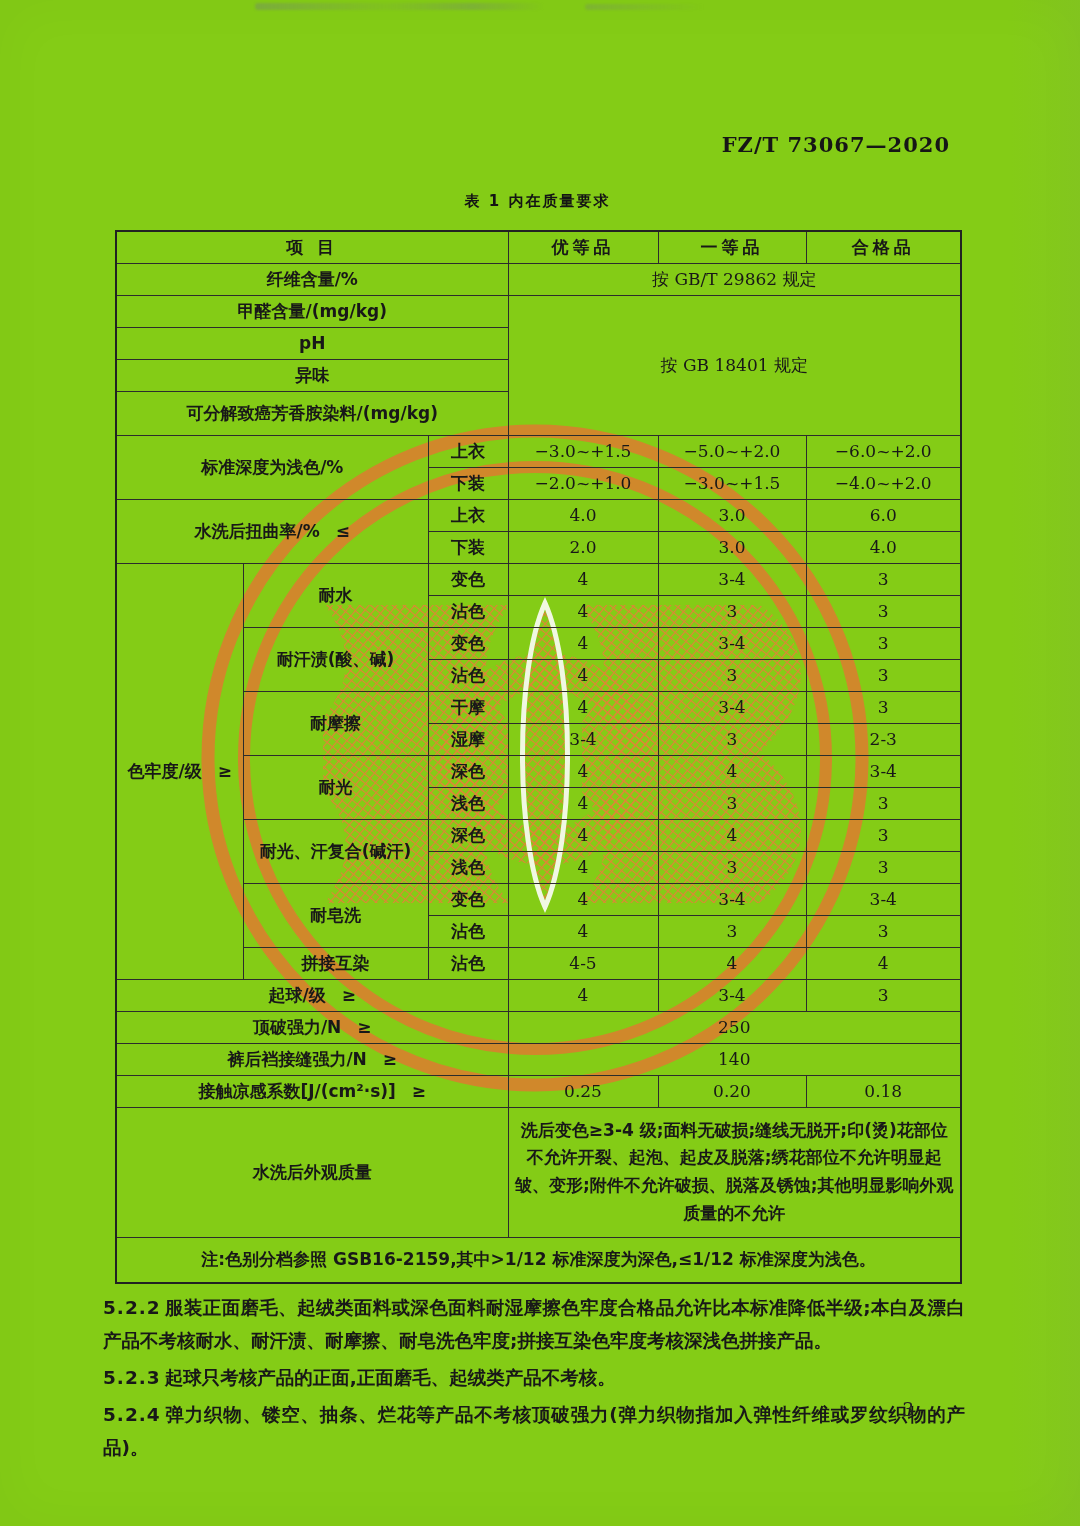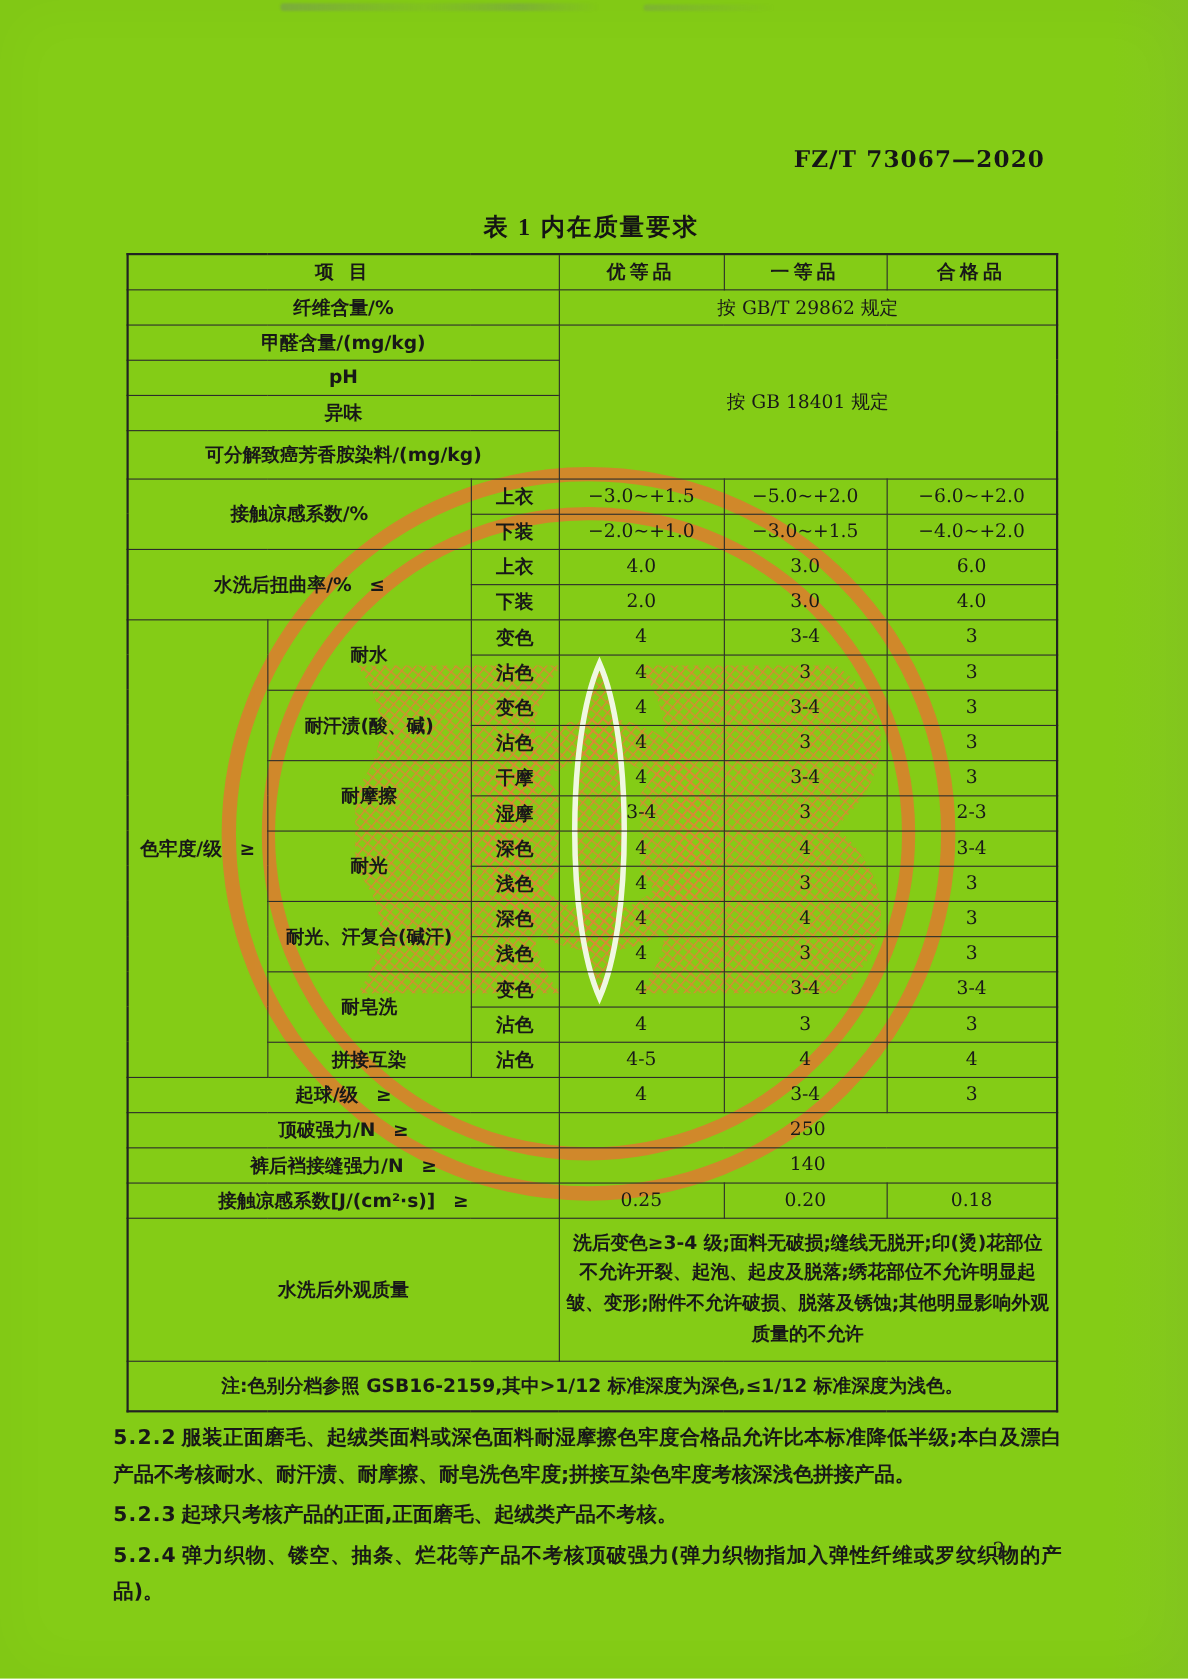--- a/index.html
+++ b/index.html
@@ -17,21 +17,21 @@
   .edge-shade{position:absolute;top:0;right:0;width:70px;height:100%;
     background:linear-gradient(270deg,rgba(140,145,155,.07),transparent);}
 
   .std-code{
     position:absolute;top:132px;right:130px;
     font-family:"DejaVu Serif","Liberation Serif",serif;
     font-weight:700;font-size:21px;letter-spacing:1px;color:#161616;
   }
   .tbl-title{
     position:absolute;top:192px;left:115px;width:845px;text-align:center;
-    font-weight:700;font-size:22px;letter-spacing:2px;color:#141414;font-family:Liberation Serif, serif;
+    font-weight:700;font-size:15px;letter-spacing:2px;color:#141414;
   }
   .tbl-wrap{position:absolute;top:230px;left:115px;width:825px;}
 
   table.qt{
     border-collapse:collapse;table-layout:fixed;width:845px;
     position:relative;z-index:2;background:transparent;
   }
   table.qt td{
     border:1.4px solid #2c2c2c;text-align:center;vertical-align:middle;
     padding:0 4px;font-size:17px;color:#181818;overflow:hidden;
@@ -124,21 +124,21 @@
           <td colspan="3" class="lbl">pH</td>
         </tr>
         <tr class="r">
           <td colspan="3" class="lbl">异味</td>
         </tr>
         <tr class="r42">
           <td colspan="3" class="lbl sm">可分解致癌芳香胺染料/(mg/kg)</td>
         </tr>
 
         <tr class="r">
-          <td colspan="2" rowspan="2" class="lbl">接触凉感系数/%</td>
+          <td colspan="2" rowspan="2" class="lbl">标准深度为浅色/%</td>
           <td class="lbl">上衣</td>
           <td class="val">−3.0~+1.5</td>
           <td class="val">−5.0~+2.0</td>
           <td class="val">−6.0~+2.0</td>
         </tr>
         <tr class="r">
           <td class="lbl">下装</td>
           <td class="val">−2.0~+1.0</td>
           <td class="val">−3.0~+1.5</td>
           <td class="val">−4.0~+2.0</td>

